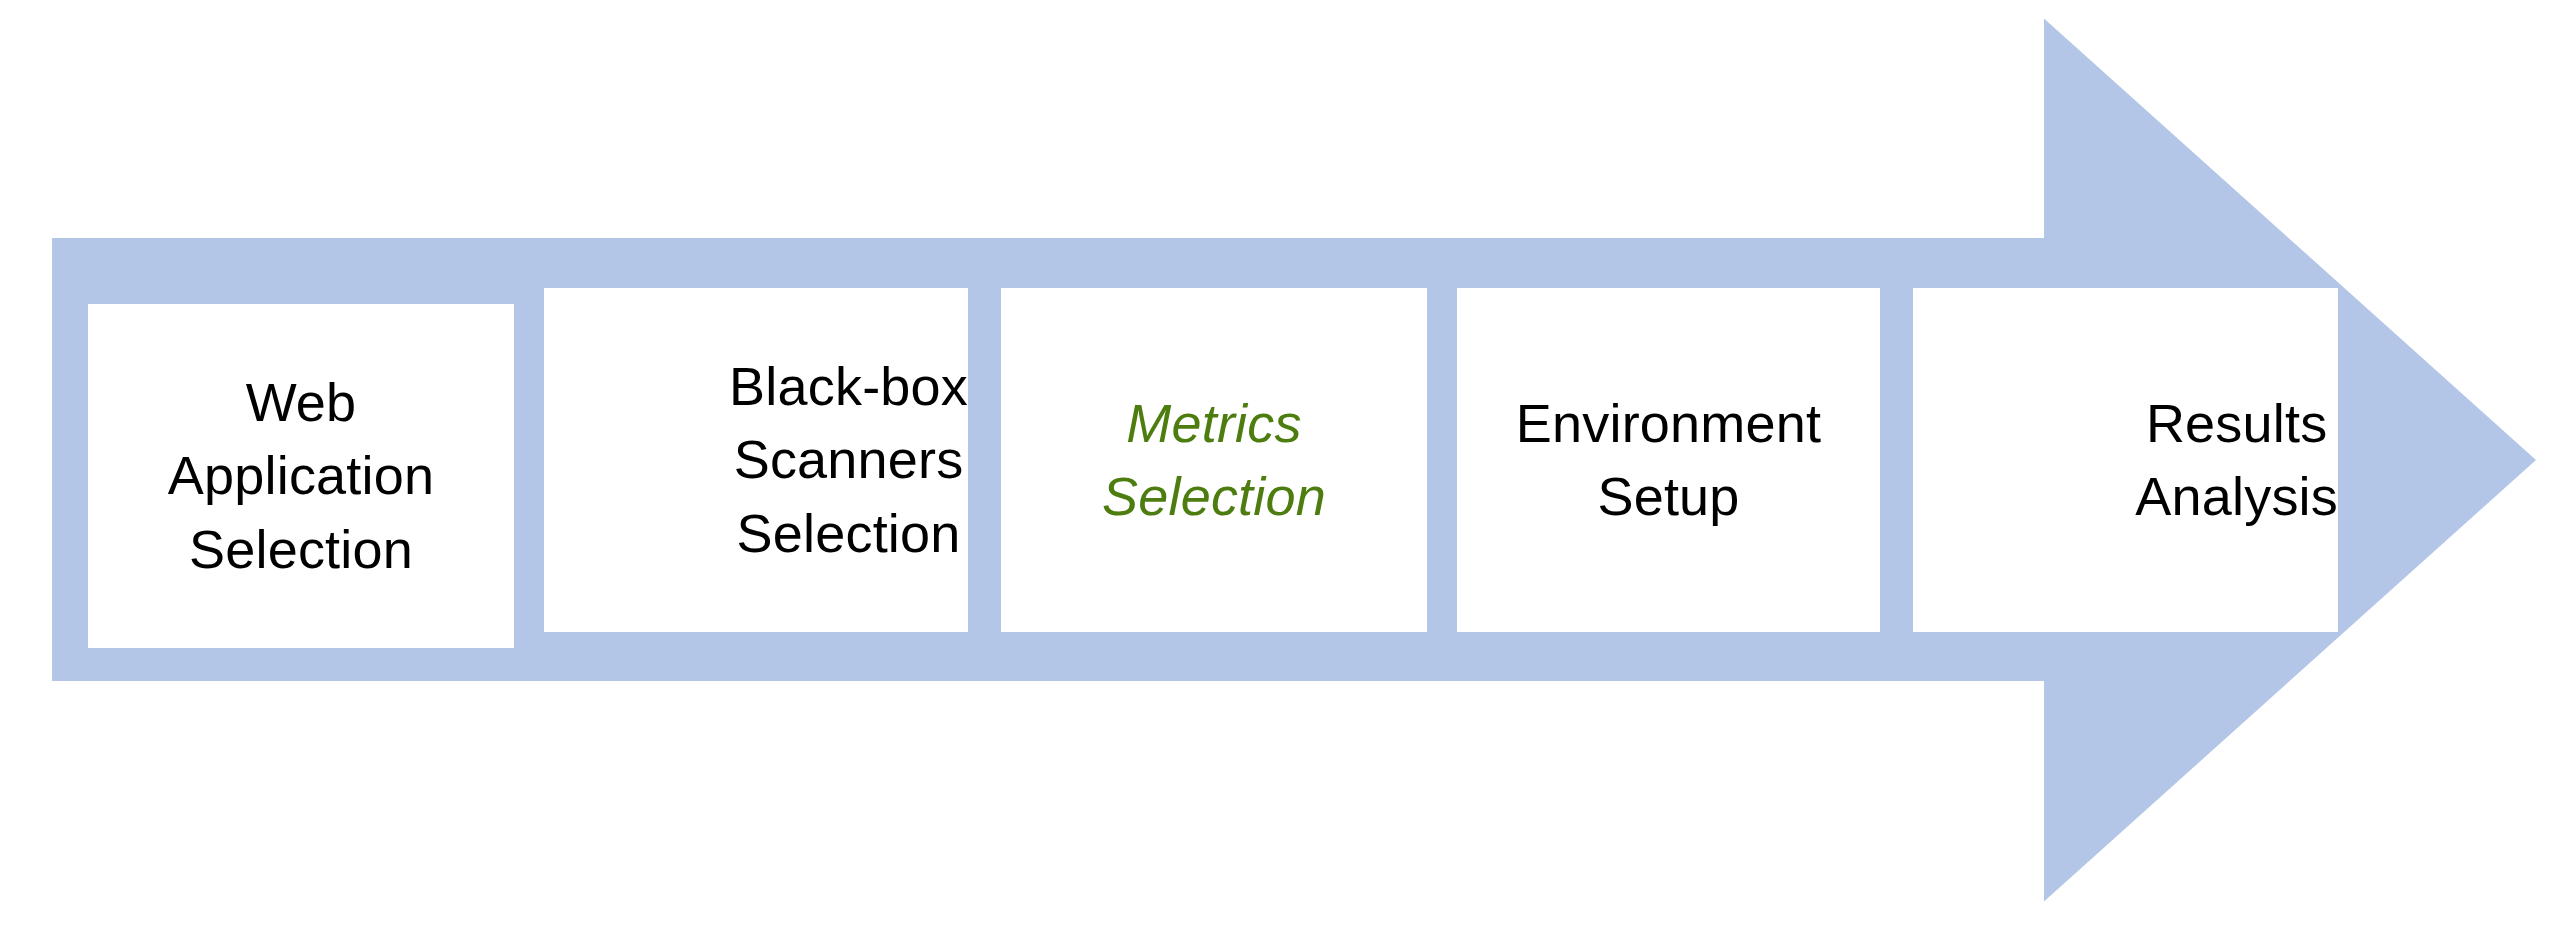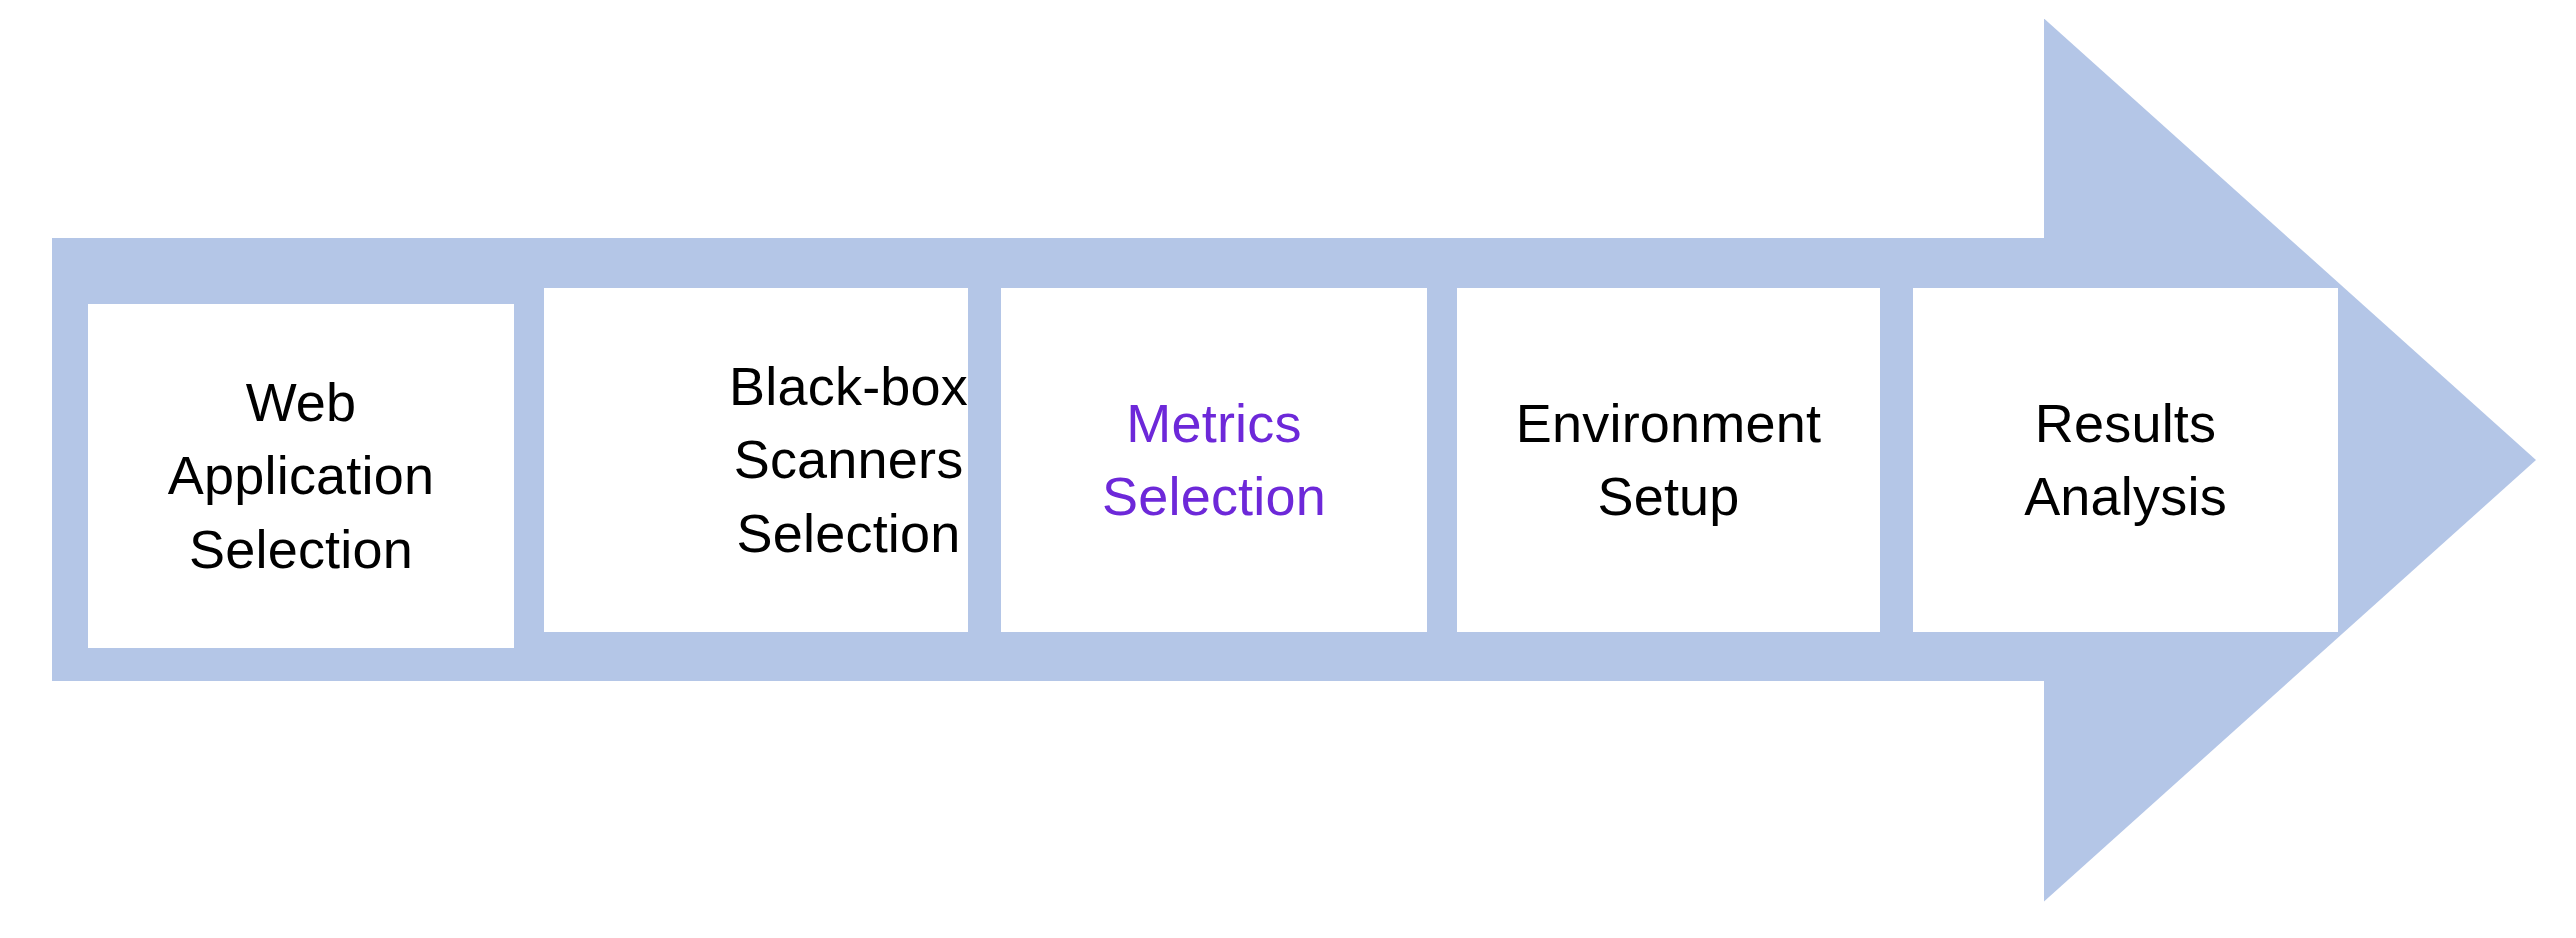--- a/index.html
+++ b/index.html
@@ -46,21 +46,21 @@
     line-height: 1.36;
     color: #000000;
     text-align: center;
     white-space: pre-line;
     letter-spacing: 0.2px;
   }
   .box-1 { left: 88px;  width: 426px; margin-top: 16px; }
   .box-2 { left: 544px;  width: 424px; }
   .box-3 { left: 1001px; width: 426px; }
   .box-4 { left: 1457px; width: 423px; }
-  .box-5 { left: 1913px; width: 425px; }
+  .box-5 { left: 1913px; width: 425px; justify-content: flex-end; }
 </style>
 </head>
 <body>
 
 <div class="stage">
 
   <div class="arrow-shaft" style="background: rgb(180, 198, 231);"></div>
 
   <div class="arrow-head" style="background: rgb(180, 198, 231);"></div>
 
@@ -70,21 +70,21 @@
 Selection</div>
   </div>
 
   <div class="step-box box-2" style="background: rgb(255, 255, 255); justify-content: flex-end;">
     <div class="step-label" style="color: rgb(0, 0, 0);">Black-box
 Scanners
 Selection</div>
   </div>
 
   <div class="step-box box-3" style="background: rgb(255, 255, 255);">
-    <div class="step-label" style="color: #6d28d9;">Metrics
+    <div class="step-label" style="color: #4d7c0f; font-style: italic;">Metrics
 Selection</div>
   </div>
 
   <div class="step-box box-4" style="background: rgb(255, 255, 255);">
     <div class="step-label" style="color: rgb(0, 0, 0);">Environment
 Setup</div>
   </div>
 
   <div class="step-box box-5" style="background: rgb(255, 255, 255);">
     <div class="step-label" style="color: rgb(0, 0, 0);">Results

